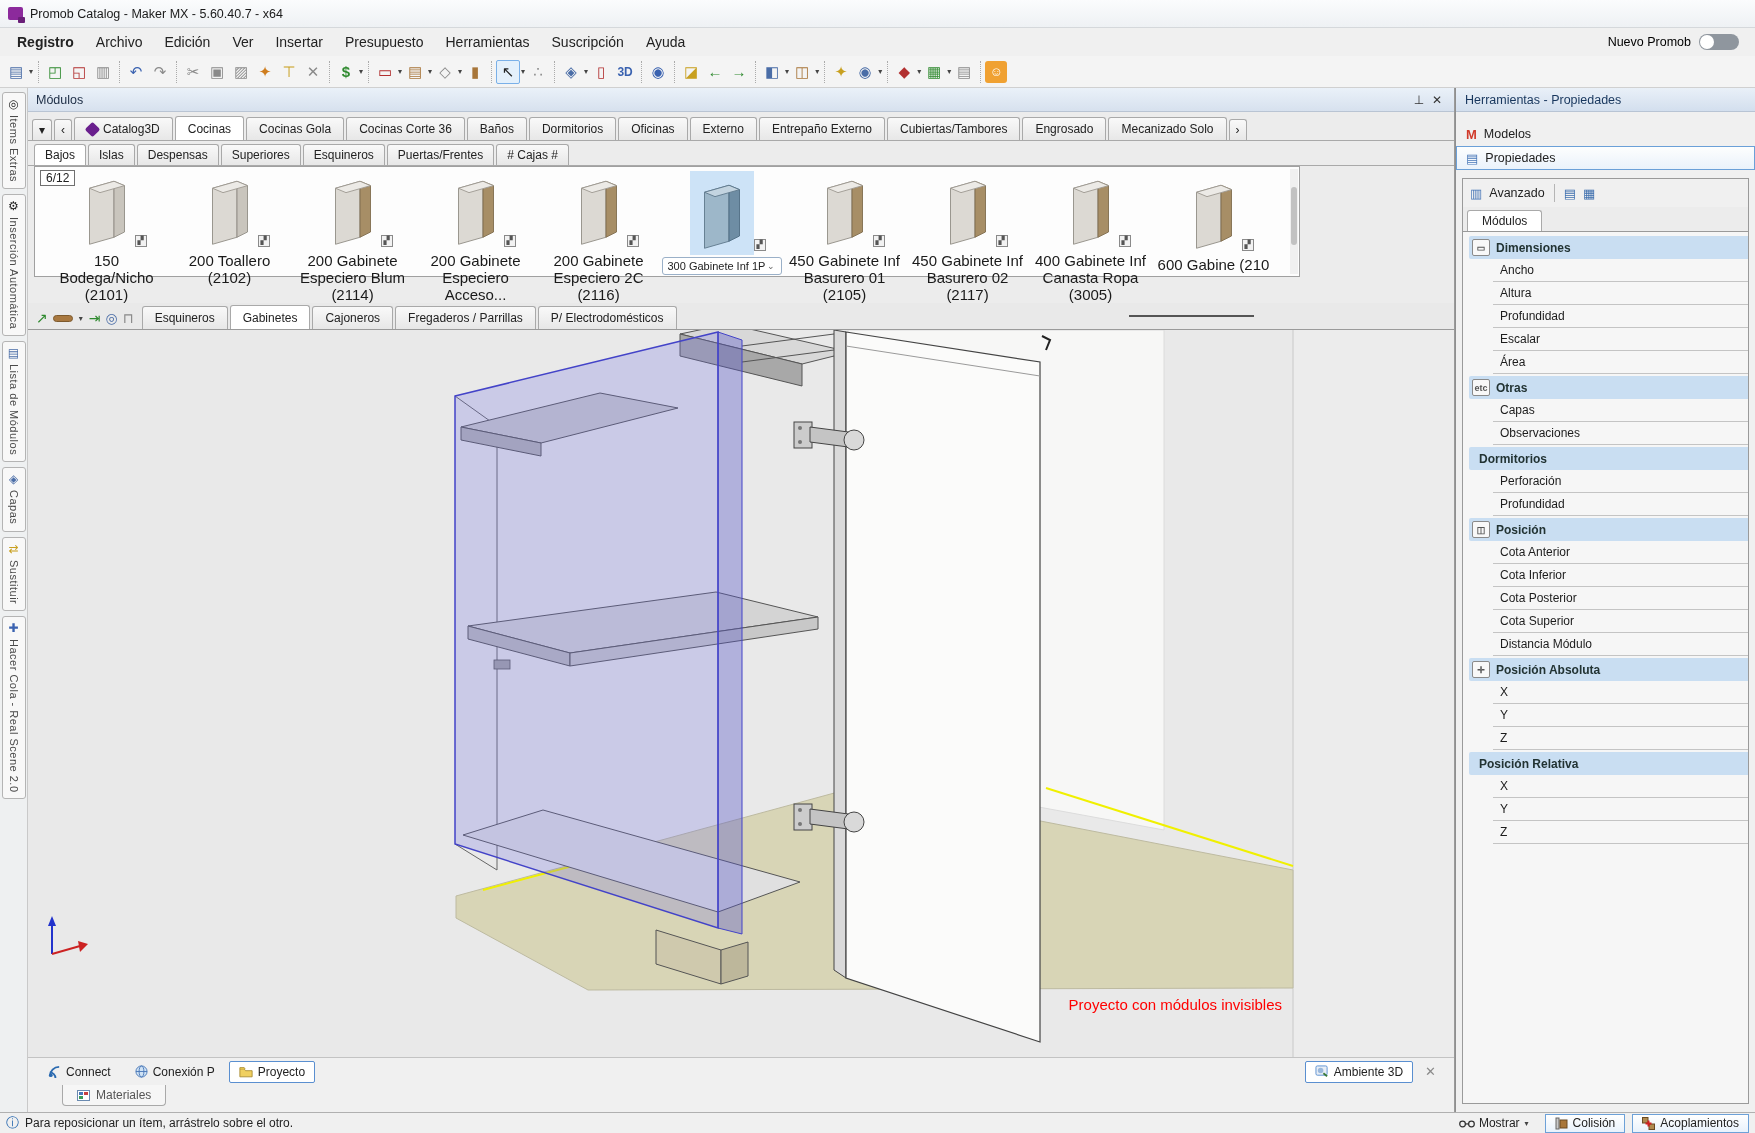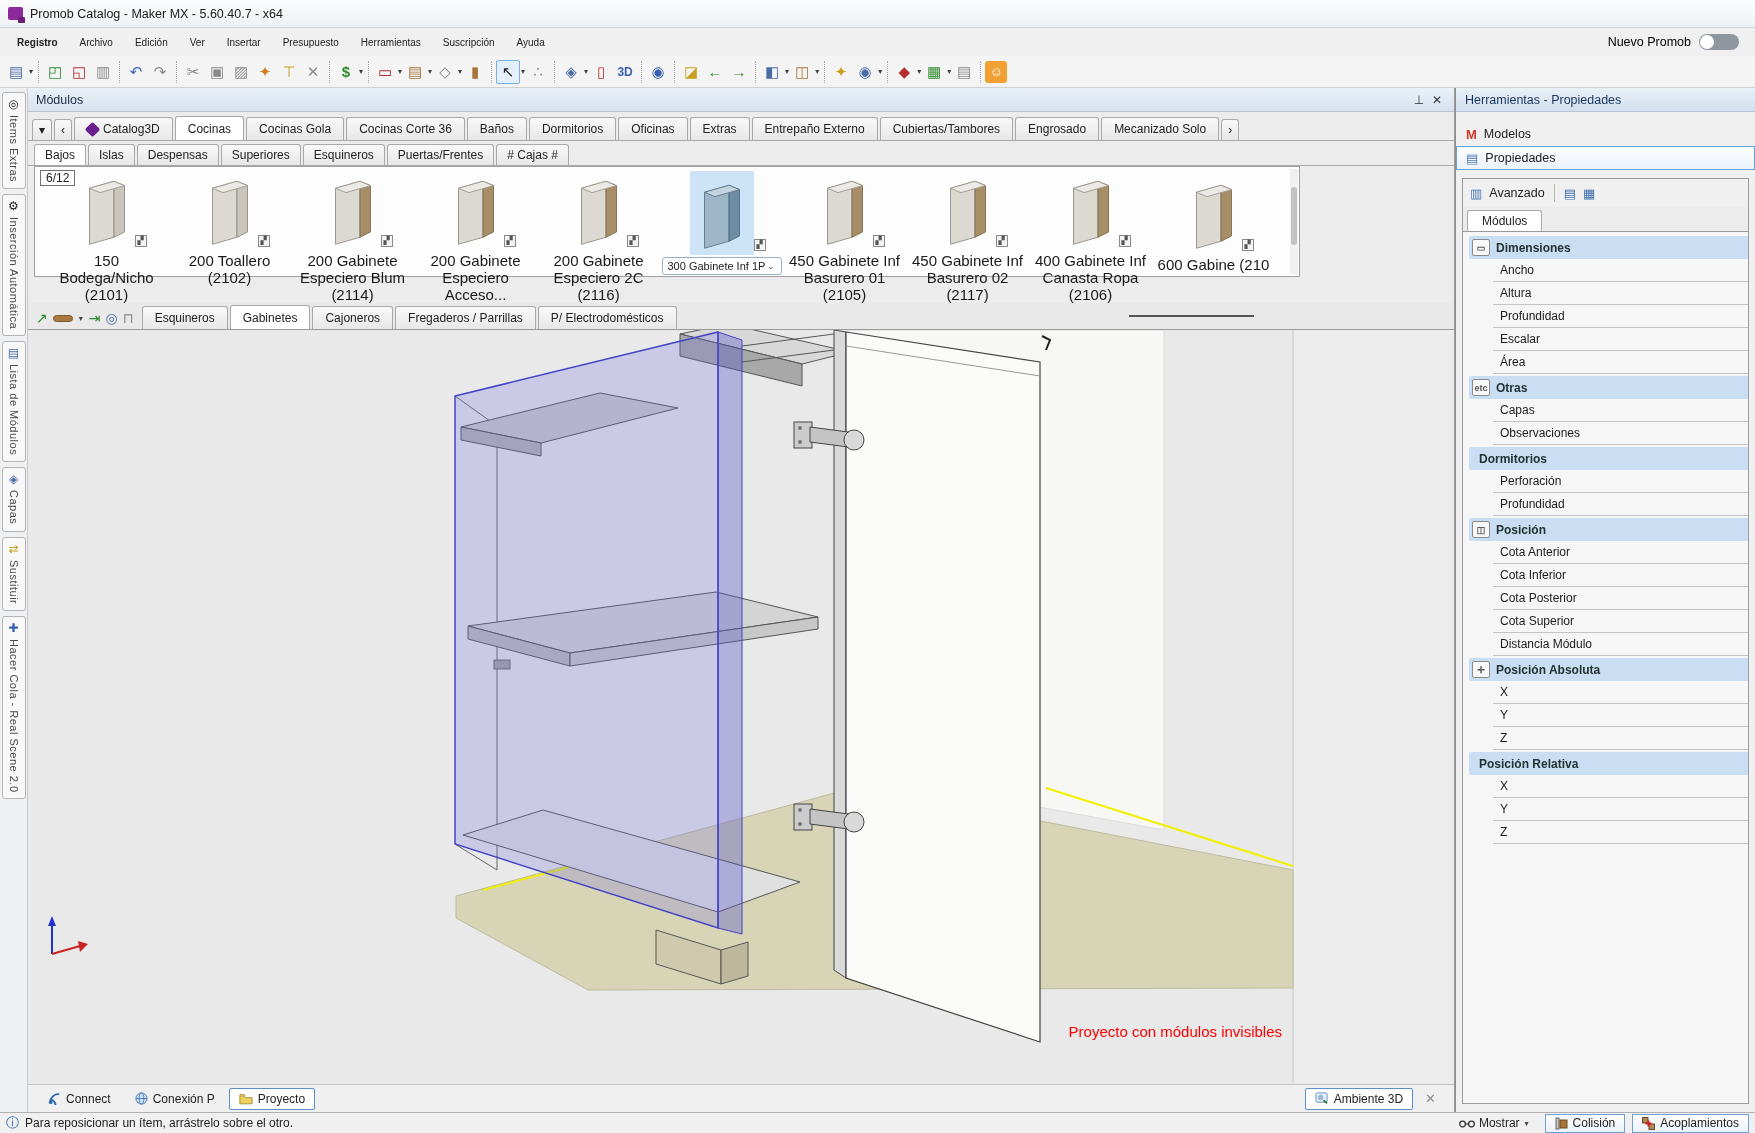--- a/index.html
+++ b/index.html
@@ -7,21 +7,21 @@
   body { font-family:"Liberation Sans", sans-serif; font-size:12px; color:#222; background:#f0f0f0; overflow:hidden; }
 
   
   .titlebar { height:28px; background:linear-gradient(#fbfcfd,#eef1f4); border-bottom:1px solid #d5d8db; display:flex; align-items:center; padding:0 8px; gap:7px; }
   .applogo { width:15px; height:13px; background:#8c2a9c; border-radius:2px; position:relative; }
   .applogo::after { content:""; position:absolute; right:-2px; bottom:-3px; width:7px; height:6px; background:#6a1f78; border-radius:1px; }
   .title-text { font-size:12.5px; color:#1a1a1a; }
 
   
   .menubar { height:28px; background:#f0f0f0; display:flex; align-items:center; padding:0 6px; }
-  .menu-item { padding:5px 11px; font-size:10px; }
+  .menu-item { padding:5px 11px; font-size:14px; }
   .menu-item.first { font-weight:bold; }
   .menubar .spacer { flex:1; }
   .np-label { font-size:12.5px; color:#000000; margin-right:8px; }
   .toggle { width:40px; height:16px; border-radius:9px; background:#8f969e; position:relative; margin-right:10px; }
   .toggle .knob { position:absolute; left:1px; top:1px; width:14px; height:14px; border-radius:50%; background:#fff; }
 
   
   .toolbar { height:32px; background:#f4f4f4; border-bottom:1px solid #d0d0d0; display:flex; align-items:center; padding:0 4px; }
   .tsep { height:22px; border-left:1px dotted #ababab; margin:0 4px; }
   .tbtn { min-width:24px; height:24px; display:inline-flex; align-items:center; justify-content:center; font-size:15px; border-radius:2px; position:relative; }
@@ -270,21 +270,21 @@
       <span class="tab">
           <span>Baños</span>
         </span>
       <span class="tab">
           <span>Dormitorios</span>
         </span>
       <span class="tab">
           <span>Oficinas</span>
         </span>
       <span class="tab">
-          <span>Extras</span>
+          <span>Externo</span>
         </span>
       <span class="tab">
           <span>Entrepaño Externo</span>
         </span>
       <span class="tab">
           <span>Cubiertas/Tambores</span>
         </span>
       <span class="tab">
           <span>Engrosado</span>
         </span>
@@ -415,21 +415,21 @@
         </div>
         <div class="thumb-item">
           <div class="thumb-img">
               <svg class="cab" width="56" height="80" viewBox="0 0 64 84">
                 <polygon class="front" points="12,16 40,8 40,72 12,80"></polygon>
                 <polygon class="side" points="40,8 52,13 52,66 40,72"></polygon>
                 <polygon class="top" points="12,16 40,8 52,13 24,21"></polygon>
               </svg>
               <span class="badge">▞</span>
             </div>
-          <div class="thumb-label">400 Gabinete Inf Canasta Ropa (2106)</div>
+          <div class="thumb-label">400 Gabinete Inf Canasta Ropa (3005)</div>
         </div>
         <div class="thumb-item">
           <div class="thumb-img">
               <svg class="cab" width="56" height="80" viewBox="0 0 64 84">
                 <polygon class="front" points="12,16 40,8 40,72 12,80"></polygon>
                 <polygon class="side" points="40,8 52,13 52,66 40,72"></polygon>
                 <polygon class="top" points="12,16 40,8 52,13 24,21"></polygon>
               </svg>
               <span class="badge">▞</span>
             </div>
@@ -560,20 +560,31 @@
         <svg width="14" height="13" viewBox="0 0 15 14">
             <rect x="1" y="1" width="12" height="10" rx="1.5" fill="#e8eef6" stroke="#5a8fd0"></rect>
             <circle cx="6" cy="6" r="3" fill="#9ab8dc"></circle>
             <path d="M9 9l4 3" stroke="#3a7a3a" stroke-width="2"></path>
           </svg>
         <span>Ambiente 3D</span>
       </span>
       <span class="closebtn">✕</span>
     </div>
 
+    <div class="materials-row">
+      <span class="mat-tab">
+        <svg width="13" height="11" viewBox="0 0 13 11">
+            <rect x="0.5" y="0.5" width="12" height="10" fill="#fff" stroke="#6a8ab0"></rect>
+            <rect x="2" y="2" width="4" height="3" fill="#4a78b8"></rect>
+            <rect x="7" y="2" width="4" height="3" fill="#c84040"></rect>
+            <rect x="2" y="6" width="4" height="3" fill="#3a9a5a"></rect>
+          </svg>
+        <span>Materiales</span>
+      </span>
+    </div>
   </div>
 
   <div class="right-panel">
     <div class="rp-header">Herramientas - Propiedades</div>
 
     <div class="rp-nav">
       <div class="rp-item">
         <span class="m-icon">M</span>
         <span>Modelos</span>
       </div>

